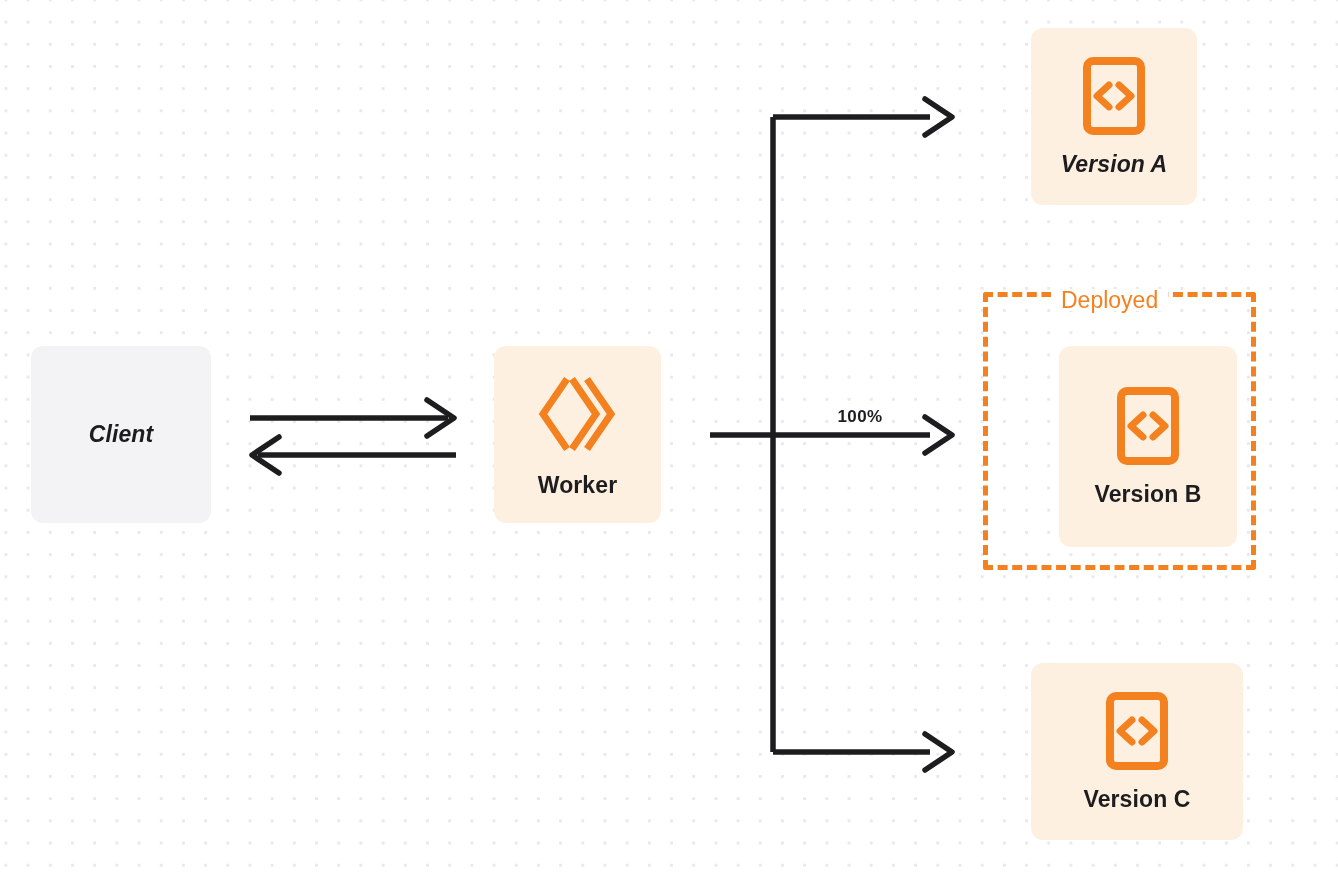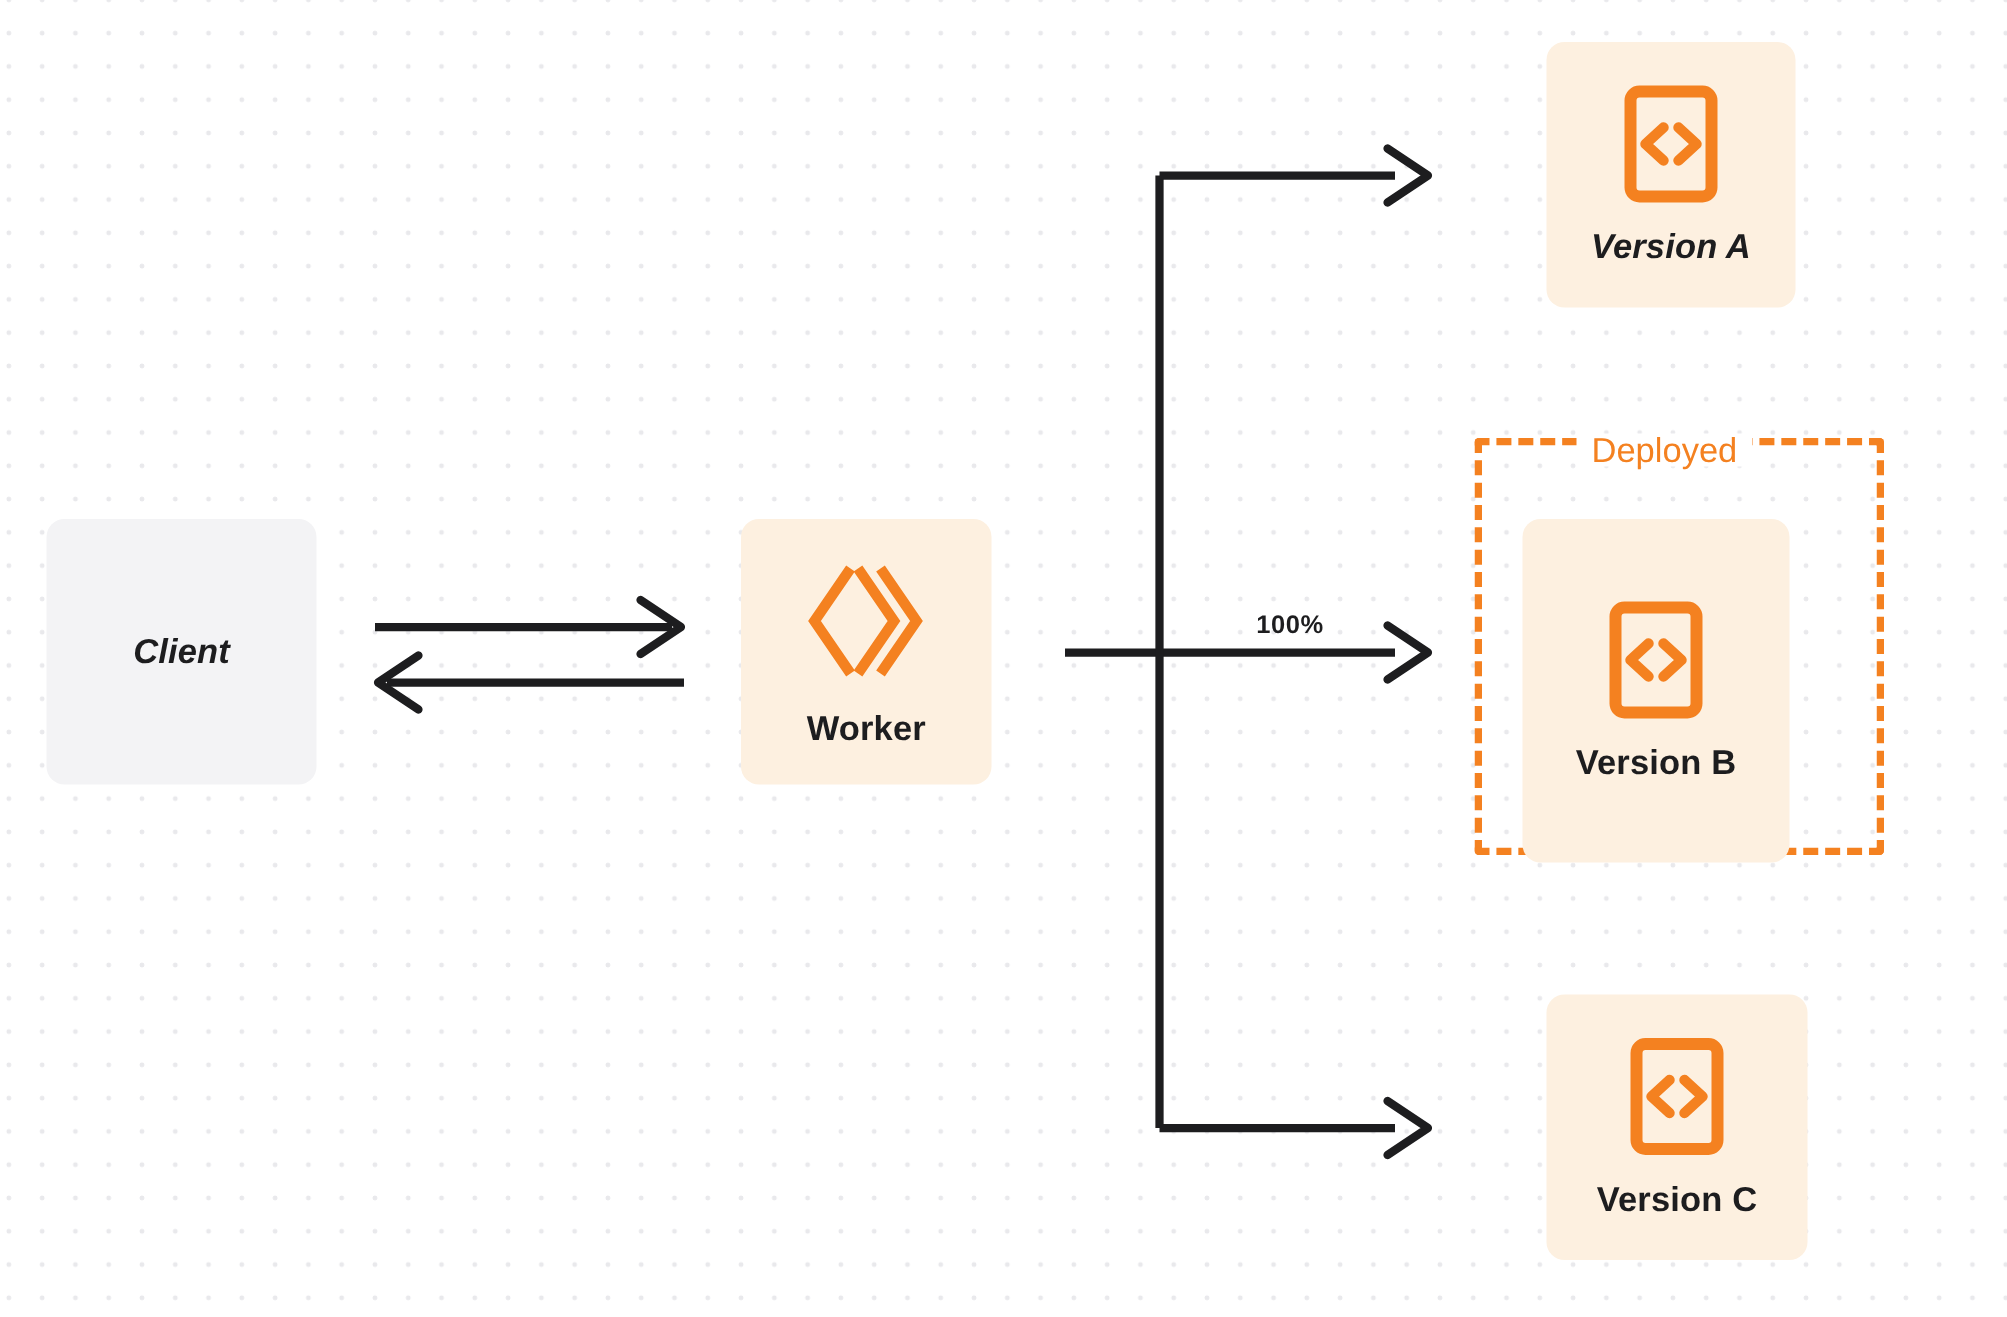--- a/index.html
+++ b/index.html
@@ -161,34 +161,34 @@
         <rect x="5" y="5" width="54" height="70" rx="6" ry="6" fill="none" stroke="#f48120" stroke-width="8"></rect>
         <g fill="none" stroke="#f48120" stroke-width="7" stroke-linecap="round" stroke-linejoin="round">
           <polyline points="27,29 15,40 27,51"></polyline>
           <polyline points="37,29 49,40 37,51"></polyline>
         </g>
       </svg>
     </span>
     <div class="node-label">Version A</div>
   </div>
 
-  <div class="node version" style="left:1015px; top:346px; width:178px; height:229px;">
+  <div class="node version" style="left:1059px; top:346px; width:178px; height:201px;">
     <span class="icon-wrap">
       <svg width="64" height="80" viewBox="0 0 64 80" xmlns="http://www.w3.org/2000/svg">
         <rect x="5" y="5" width="54" height="70" rx="6" ry="6" fill="none" stroke="#f48120" stroke-width="8"></rect>
         <g fill="none" stroke="#f48120" stroke-width="7" stroke-linecap="round" stroke-linejoin="round">
           <polyline points="27,29 15,40 27,51"></polyline>
           <polyline points="37,29 49,40 37,51"></polyline>
         </g>
       </svg>
     </span>
     <div class="node-label">Version B</div>
   </div>
 
-  <div class="node version" style="left:1031px; top:663px; width:174px; height:177px;">
+  <div class="node version" style="left:1031px; top:663px; width:212px; height:177px;">
     <span class="icon-wrap">
       <svg width="64" height="80" viewBox="0 0 64 80" xmlns="http://www.w3.org/2000/svg">
         <rect x="5" y="5" width="54" height="70" rx="6" ry="6" fill="none" stroke="#f48120" stroke-width="8"></rect>
         <g fill="none" stroke="#f48120" stroke-width="7" stroke-linecap="round" stroke-linejoin="round">
           <polyline points="27,29 15,40 27,51"></polyline>
           <polyline points="37,29 49,40 37,51"></polyline>
         </g>
       </svg>
     </span>
     <div class="node-label">Version C</div>

